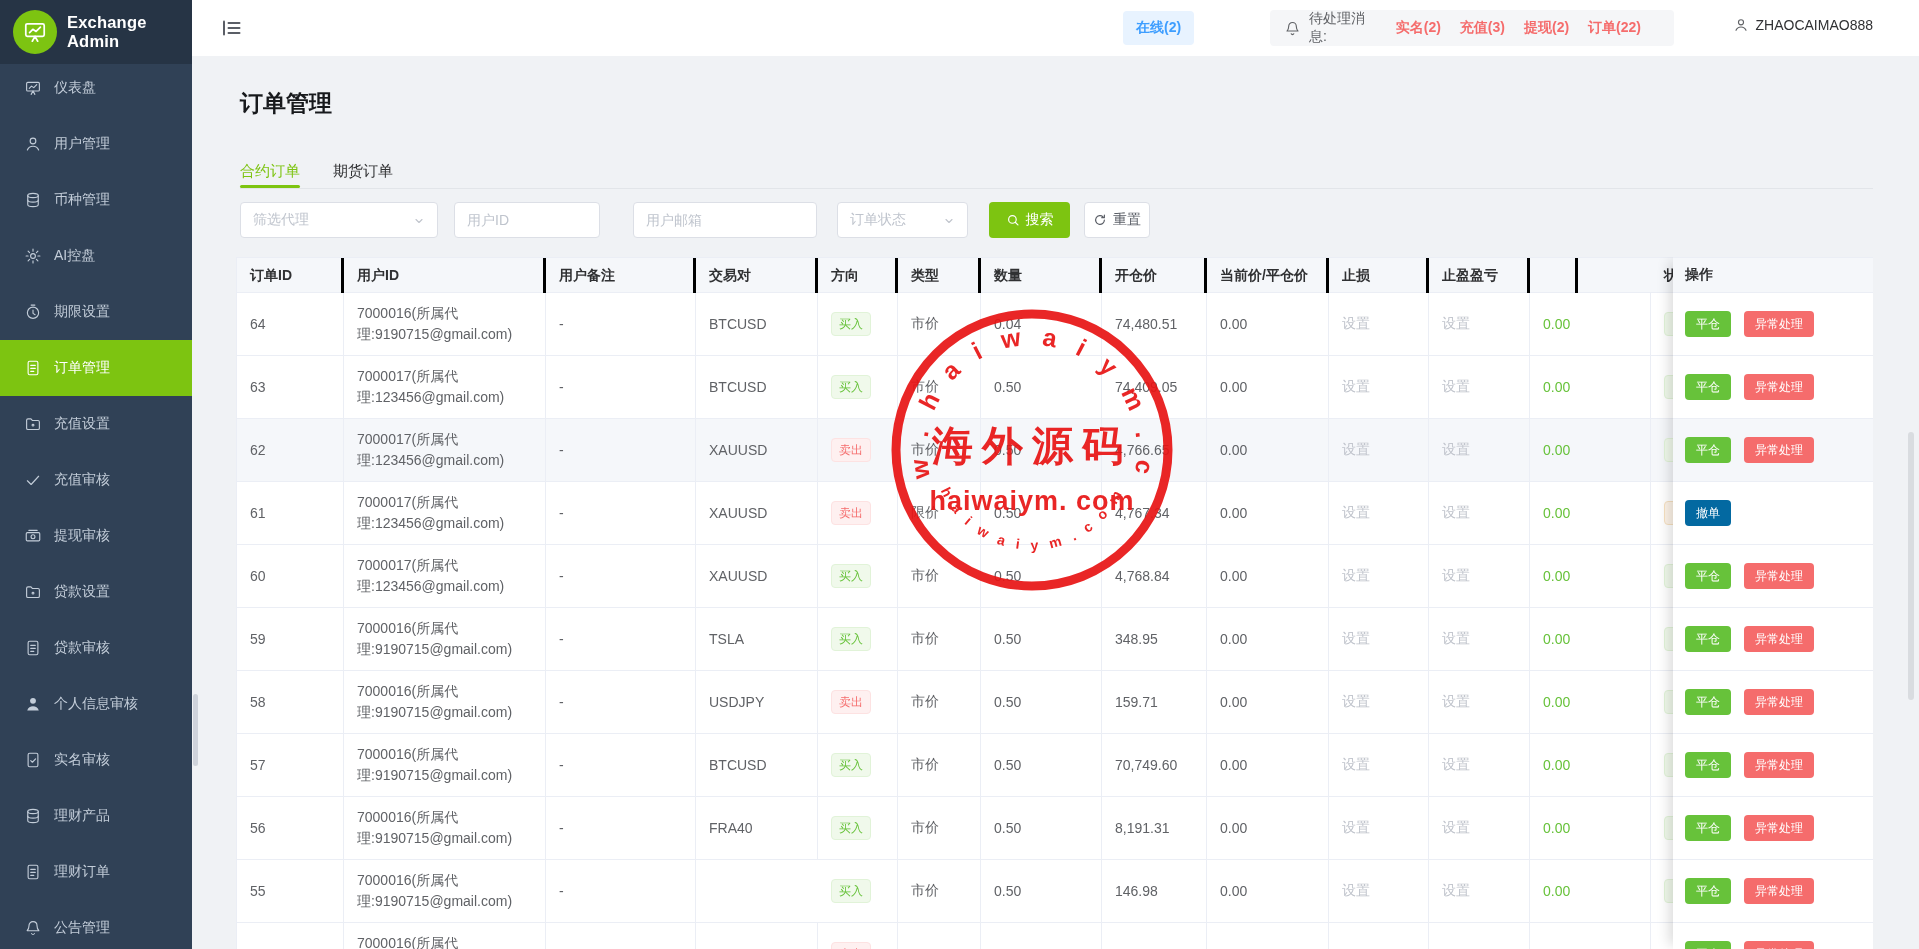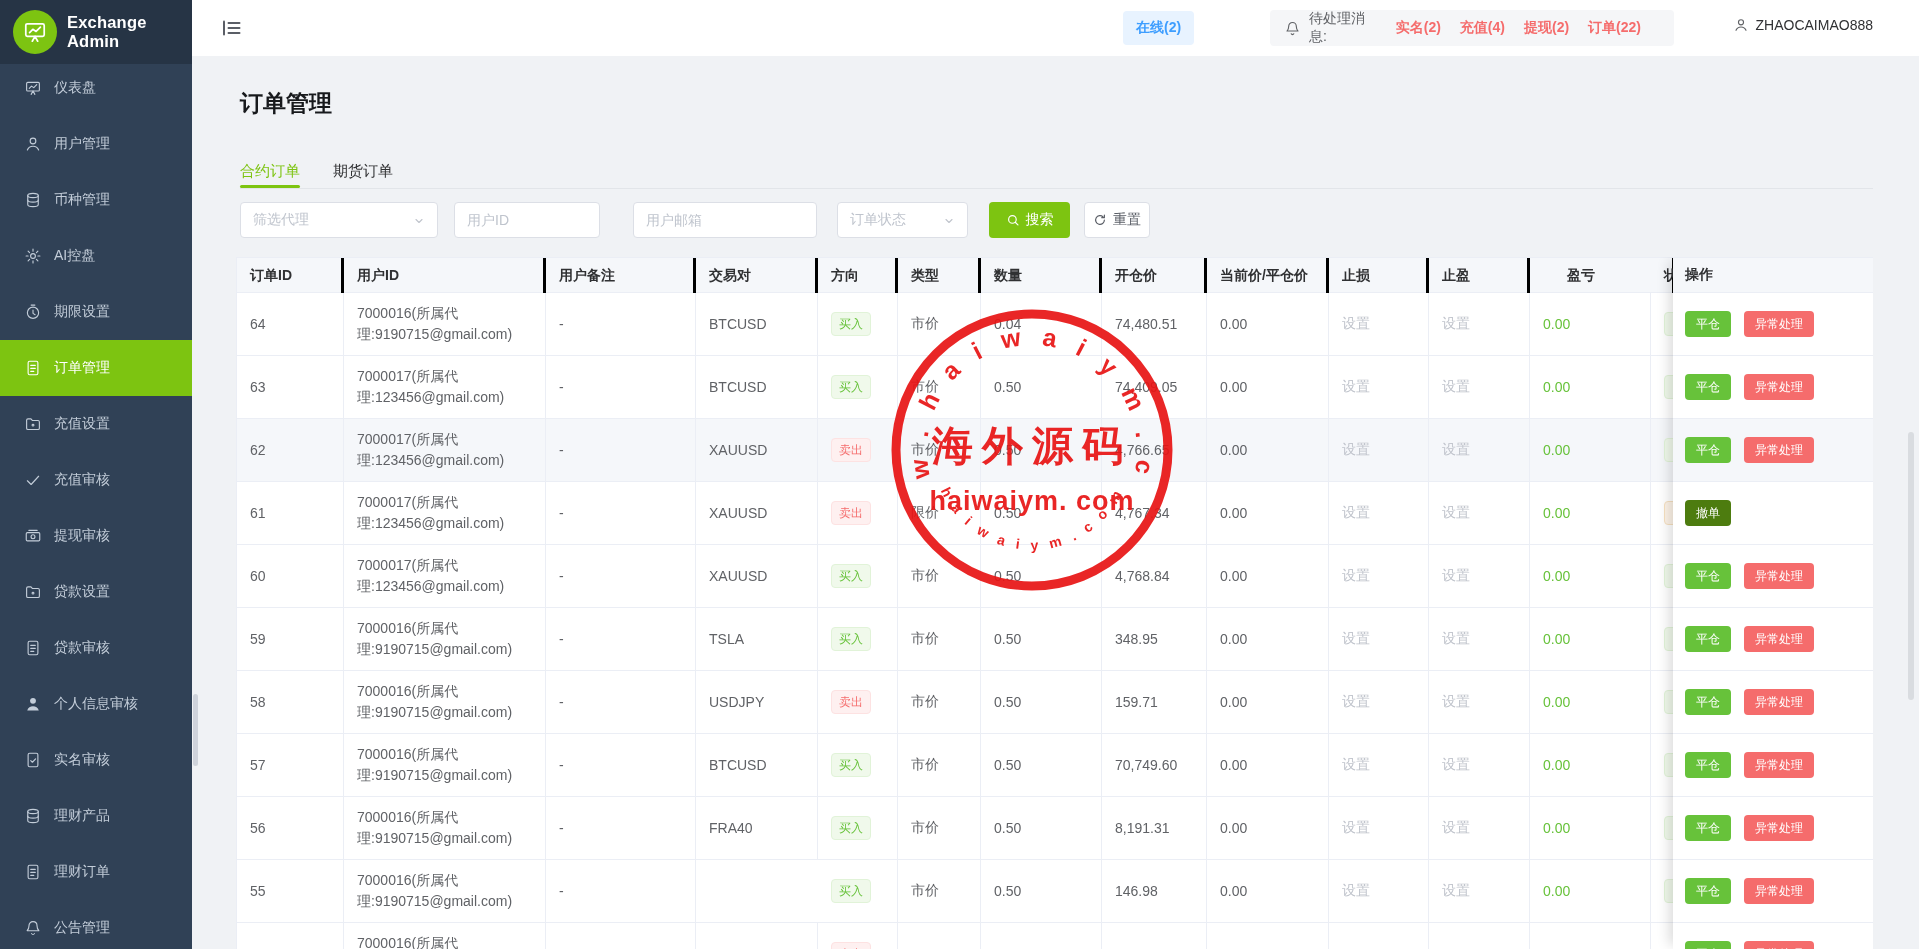--- a/index.html
+++ b/index.html
@@ -71,21 +71,21 @@
   .st-orange { background:#fdf3e7; border:1px solid #f6e0c0; }
 
   
   .act-col { position:absolute; left:1436px; top:0; width:201px; height:692px; background:#fff; box-shadow:-8px 0 12px -4px rgba(0,0,0,.14); z-index:5; }
   .act-head { height:36px; background:#f5f7fa; border-top:1px solid #ebeef5; border-bottom:1px solid #ebeef5; display:flex; align-items:center; padding-left:12px; font-size:14px; font-weight:bold; color:#303133; }
   .act-row { height:63px; border-bottom:1px solid #ebeef5; display:flex; align-items:center; padding-left:12px; background:#fff; }
   .act-row.hover { background:#f5f7fa; }
   .abtn { height:26px; padding:0 11px; border-radius:4px; color:#fff; font-size:12px; display:flex; align-items:center; cursor:pointer; margin-right:13px; white-space:nowrap; }
   .abtn-close { background:#67c23a; }
   .abtn-abnormal { background:#f56c6c; }
-  .abtn-cancel { background:#4d7c0f; }
+  .abtn-cancel { background:#0369a1; }
 
   
   .stamp { position:absolute; left:882px; top:300px; width:300px; height:300px; z-index:30; opacity:.92; pointer-events:none; }
 
   .main-scroll-thumb { position:absolute; left:1908px; top:432px; width:6px; height:268px; background:#d9dce0; border-radius:3px; z-index:40; }
 </style>
 </head>
 <body>
 
 <div class="sidebar">
@@ -262,21 +262,21 @@
   <div class="notif-group">
     <span class="bell">
       <svg viewBox="0 0 24 24" width="17" height="17" fill="none" stroke="currentColor" stroke-width="1.6" stroke-linecap="round" stroke-linejoin="round">
         <path d="M12 3.5c-3.2 0-5.4 2.4-5.4 5.7 0 3.8-1.4 5.4-2.4 6.4h15.6c-1-1-2.4-2.6-2.4-6.4 0-3.3-2.2-5.7-5.4-5.7z"></path>
         <path d="M10.2 19.5a2 2 0 0 0 3.6 0"></path>
       </svg>
     </span>
     <span class="notif-label">待处理消息:</span>
     <span id="notif-items" style="display:flex;align-items:center;">
         <span class="notif-item">实名(2)</span>
-        <span class="notif-item">充值(4)</span>
+        <span class="notif-item">充值(3)</span>
         <span class="notif-item">提现(2)</span>
         <span class="notif-item">订单(22)</span>
       </span>
   </div>
   <div class="user-box">
     <span class="uicon">
       <svg viewBox="0 0 24 24" width="16" height="16" fill="none" stroke="currentColor" stroke-width="1.7" stroke-linecap="round">
         <circle cx="12" cy="8" r="3.8"></circle>
           <path d="M4.5 20c1.4-3.4 4.3-5 7.5-5s6.1 1.6 7.5 5"></path>
       </svg>
@@ -334,21 +334,21 @@
       <div class="th" style="left: 107px; width: 202px;">用户ID</div>
       <div class="th" style="left: 309px; width: 150px;">用户备注</div>
       <div class="th" style="left: 459px; width: 122px;">交易对</div>
       <div class="th" style="left: 581px; width: 80px;">方向</div>
       <div class="th" style="left: 661px; width: 83px;">类型</div>
       <div class="th" style="left: 744px; width: 121px;">数量</div>
       <div class="th" style="left: 865px; width: 105px;">开仓价</div>
       <div class="th" style="left: 970px; width: 122px;">当前价/平仓价</div>
       <div class="th" style="left: 1092px; width: 100px;">止损</div>
       <div class="th" style="left: 1192px; width: 101px;">止盈</div>
-      <div class="th" style="left: 1317px; width: 121px; text-align: center;">盈亏</div>
+      <div class="th" style="left: 1220px; width: 121px; text-align: center;">盈亏</div>
       <div class="th" style="left: 1414px; width: 223px;">状态</div>
     </div>
   <div id="tbl-body">
       <div class="trow" style="top: 36px;">
         <div class="td" style="left: 0px; width: 107px; text-align: right;">64</div>
         <div class="td td-user" style="left: 107px; width: 202px;">7000016(所属代理:9190715@gmail.com)</div>
         <div class="td" style="left: 309px; width: 150px;">-</div>
         <div class="td" style="left: 459px; width: 122px;">BTCUSD</div>
         <div class="td" style="left: 581px; width: 80px;">
           <span class="dir-badge dir-buy">买入</span>

